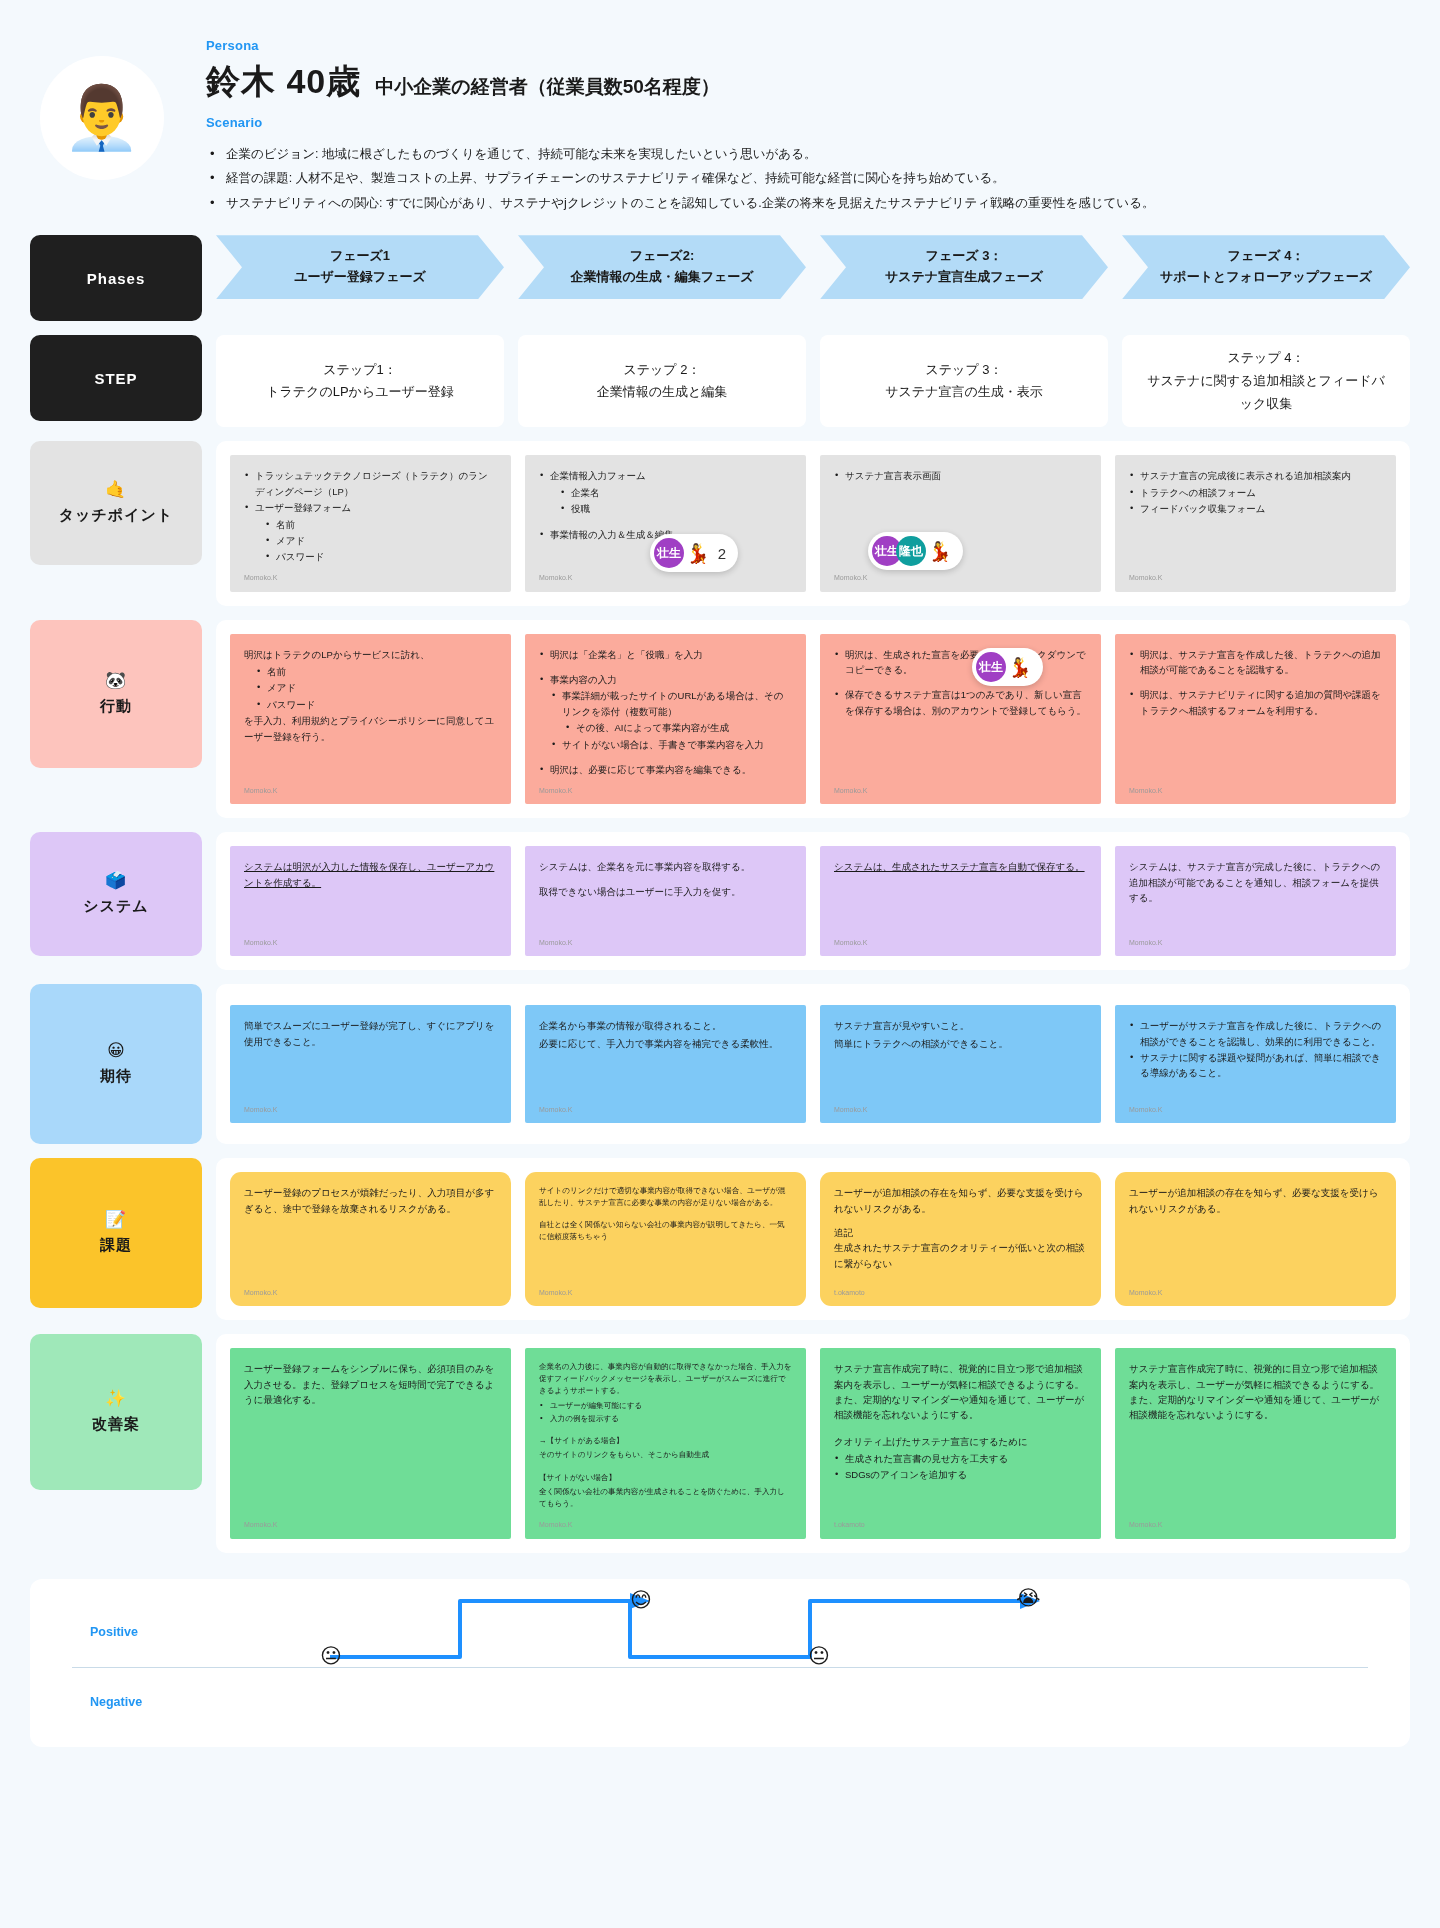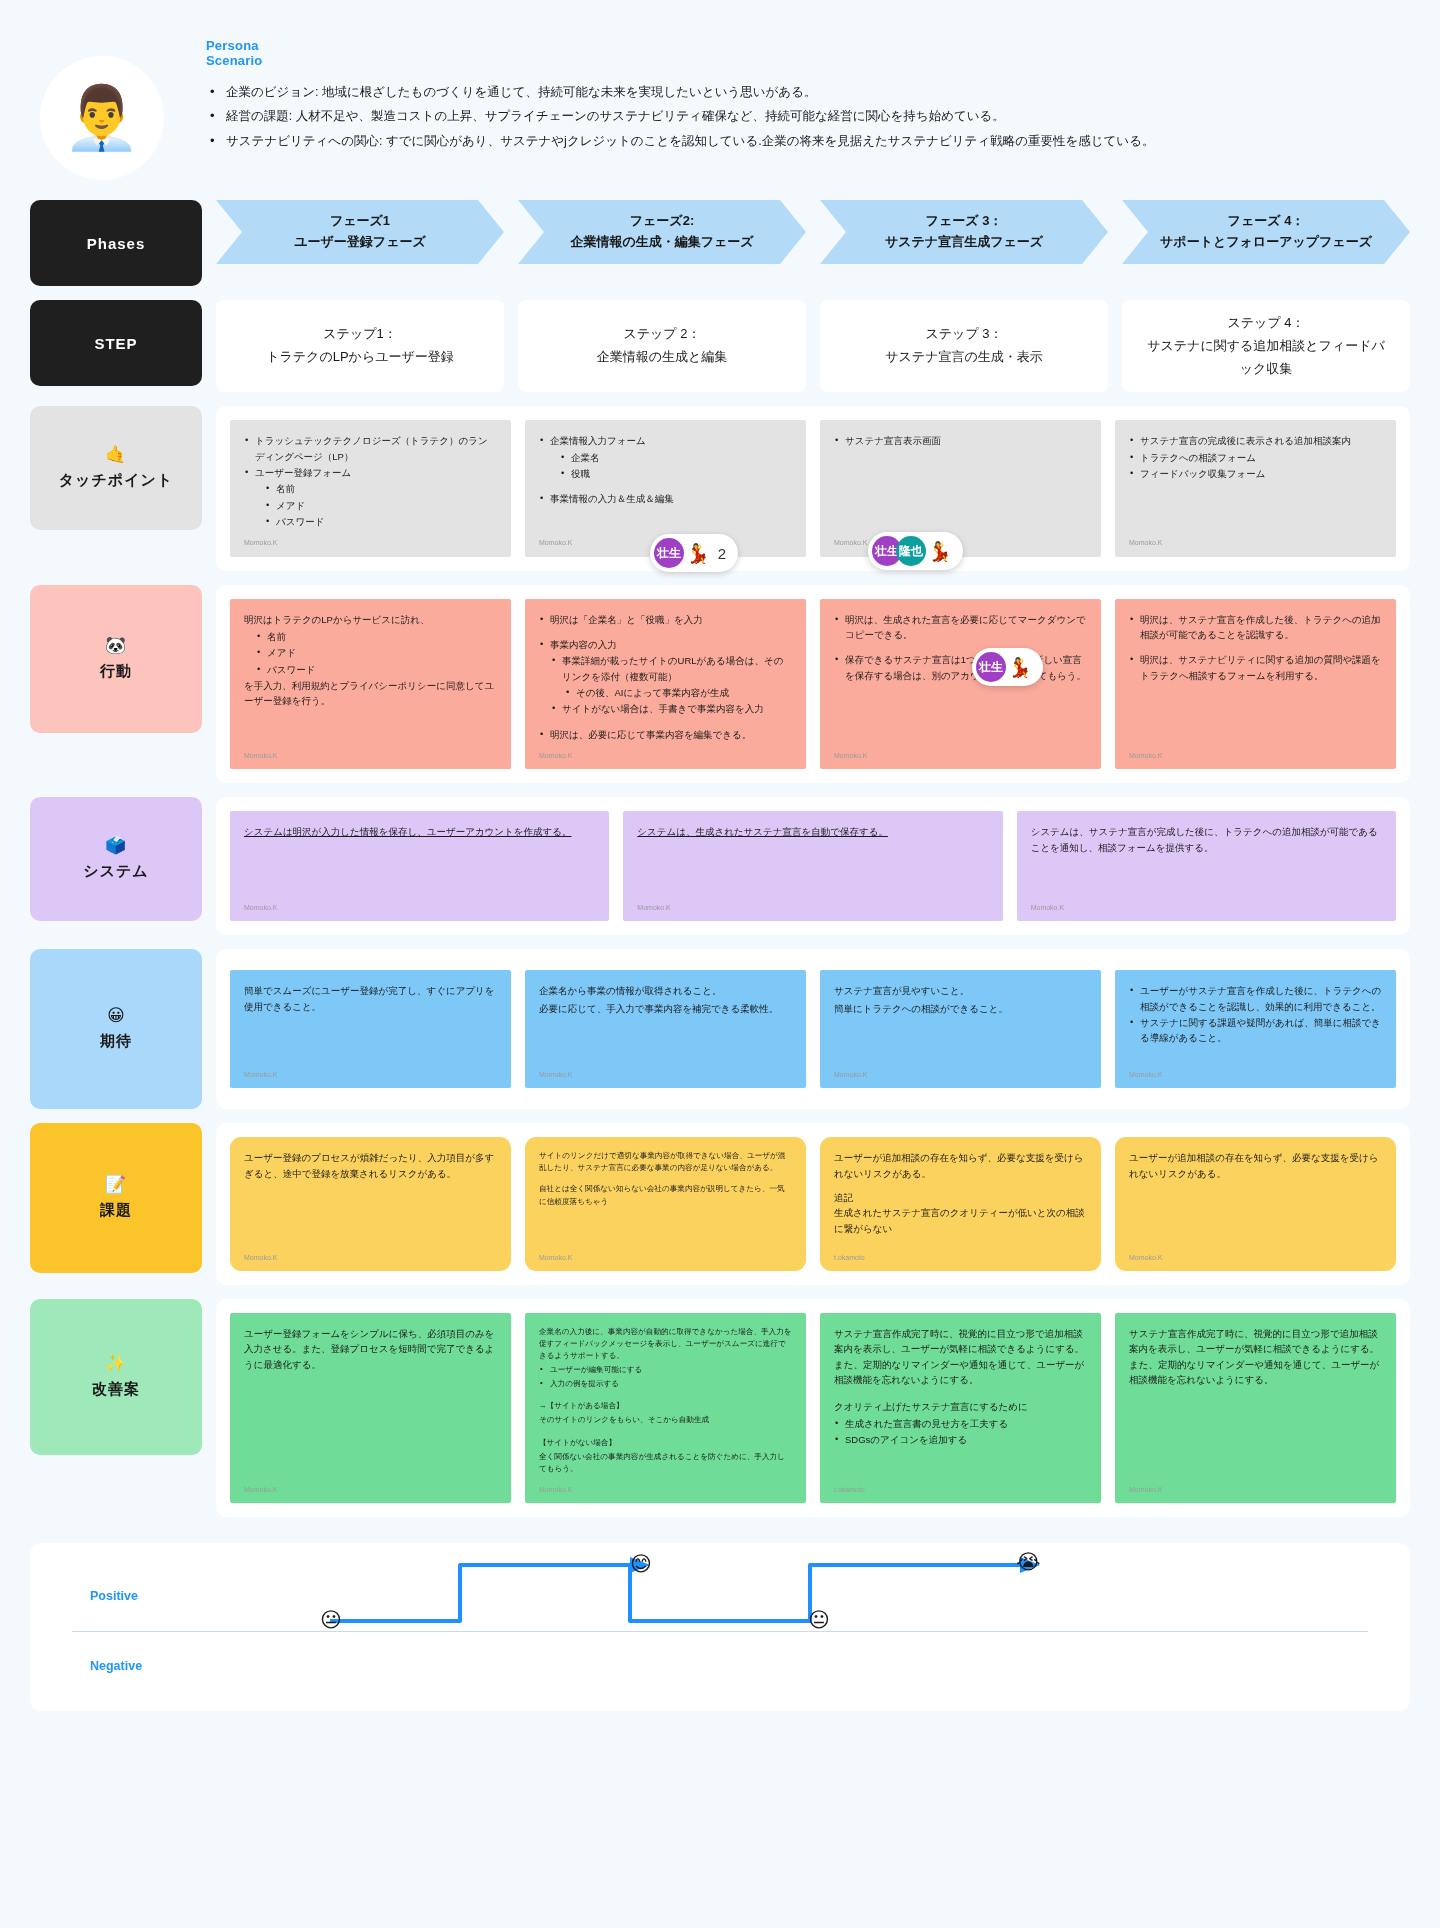--- a/index.html
+++ b/index.html
@@ -158,20 +158,24 @@
 </style>
 </head>
 <body>
 
 <div class="page">
 
   <section class="persona">
     <div class="avatar">👨‍💼</div>
     <div class="persona-body">
       <div class="kicker">Persona</div>
+      <div class="persona-name-row">
+        <div class="persona-name">鈴木 40歳</div>
+        <div class="persona-role">中小企業の経営者（従業員数50名程度）</div>
+      </div>
       <div class="kicker">Scenario</div>
       <ul class="scenario-list">
         <li>企業のビジョン: 地域に根ざしたものづくりを通じて、持続可能な未来を実現したいという思いがある。</li>
         <li>経営の課題: 人材不足や、製造コストの上昇、サプライチェーンのサステナビリティ確保など、持続可能な経営に関心を持ち始めている。</li>
         <li>サステナビリティへの関心: すでに関心があり、サステナやjクレジットのことを認知している.企業の将来を見据えたサステナビリティ戦略の重要性を感じている。</li>
       </ul>
     </div>
   </section>
 
   <div class="board">
@@ -340,20 +344,27 @@
 
     <div class="row row-sys">
       <div class="row-label label-purple">
         <span class="rl-icon">🗳️</span>
         <span class="rl-text">システム</span>
       </div>
       <div class="lane" id="lane-sys">
           <div class="lane-cell">
             <div class="note n-purple">
               <p style="margin-bottom:18px;text-decoration:underline;">システムは明沢が入力した情報を保存し、ユーザーアカウントを作成する。</p>
+              <span class="author">Momoko.K</span>
+            </div>
+          </div>
+          <div class="lane-cell">
+            <div class="note n-purple">
+              <p style="margin-bottom:9px;">システムは、企業名を元に事業内容を取得する。</p>
+              <p style="margin-bottom:9px;">取得できない場合はユーザーに手入力を促す。</p>
               <span class="author">Momoko.K</span>
             </div>
           </div>
           <div class="lane-cell">
             <div class="note n-purple">
               <p style="margin-bottom:9px;text-decoration:underline;">システムは、生成されたサステナ宣言を自動で保存する。</p>
               <span class="author">Momoko.K</span>
             </div>
           </div>
           <div class="lane-cell">

